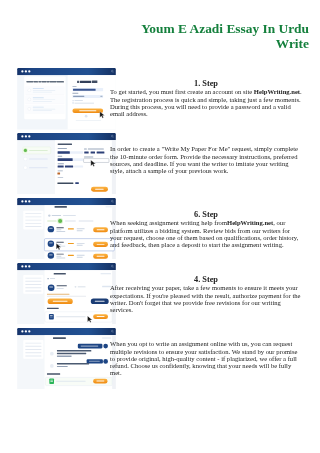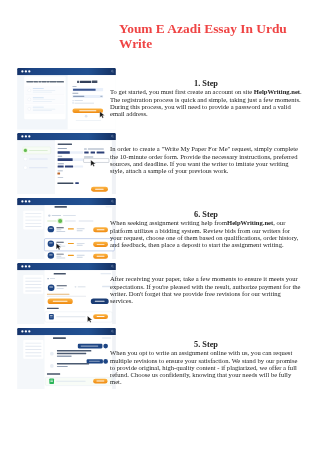--- a/index.html
+++ b/index.html
@@ -1,19 +1,19 @@
 <!DOCTYPE html>
 <html><head>
 <meta charset="utf-8">
 <title>Youm E Azadi Essay In Urdu India</title>
 <style>
   html,body{margin:0;padding:0;background:#ffffff;}
   body{width:320px;height:453px;overflow:hidden;font-family:"Liberation Serif",serif;color:#222;}
   .page{position:relative;width:320px;height:453px;}
-  .doc-title{position:absolute;left:119px;top:20.5px;width:190px;text-align:left;color:#ef4444;font-weight:bold;font-size:13.4px;line-height:15.4px;}
+  .doc-title{position:absolute;left:119px;top:20.5px;width:190px;text-align:right;color:#15803d;font-weight:bold;font-size:13.4px;line-height:15.4px;}
   .step{position:absolute;left:0;width:320px;}
   .shot{position:absolute;left:16px;top:0;width:101px;height:61.5px;}
   .shot svg{display:block;width:101px;height:61.5px;filter:blur(0.22px);}
   .txt{position:absolute;left:110px;top:0;width:192px;}
   .step-h{text-align:center;font-weight:bold;font-size:8.3px;line-height:9px;margin:0;}
   .step-p{font-size:6.6px;line-height:7.2px;margin:0;text-align:left;}
   b{font-weight:bold;}
 </style>
 </head>
 <body>
@@ -311,20 +311,21 @@
             <rect x="32.5" y="52.2" width="5.0" height="5.7" fill="#1d4584" rx="0.8"></rect>
             <rect x="33.6" y="53.6" width="2.7" height="0.7" fill="#ffffff" rx="0.2" opacity="0.8"></rect>
             <rect x="33.6" y="55.0" width="2.7" height="0.7" fill="#ffffff" rx="0.2" opacity="0.8"></rect>
             <rect x="40.0" y="54.6" width="30.0" height="0.9" fill="#dde3ec" rx="0.22"></rect>
             <rect x="77.8" y="52.4" width="15.2" height="5.0" fill="url(#ob4)" rx="2.4"></rect>
             <rect x="81.4" y="54.3" width="8.0" height="1.0" fill="#ffffff" rx="0.3" opacity="0.9"></rect>
             <path d="M72.0 54.19999999999999 l0 6.2 l1.7 -1.6 l1.05 2.15 l1.1 -0.55 l-1.05 -2.1 l2.15 0 Z" fill="#141414" stroke="#ffffff" stroke-width="0.32" stroke-linejoin="round"></path>
           </svg>
         </div>
         <div class="txt" style="top: 12.8px;">
+          <div class="step-h">4. Step</div>
           <p class="step-p"><span>After receiving your paper, take a few moments to ensure it meets your expectations. If you're pleased with the result, authorize payment for the writer. Don't forget that we provide free revisions for our writing services.</span></p>
         </div>
       </div>
       <div class="step" style="top: 327.6px;">
         <div class="shot">
           <svg viewBox="0 0 101 63" xmlns="http://www.w3.org/2000/svg">
             <defs>
               <linearGradient id="5" x1="0" y1="0" x2="1" y2="0">
                 <stop offset="0" stop-color="#15336a"></stop>
                 <stop offset="0.16" stop-color="#1d4584"></stop>
@@ -373,18 +374,17 @@
             <rect x="28.8" y="50.6" width="68.5" height="8.4" fill="#f8fcf7" rx="1.2" stroke="#dfe7ef" stroke-width="0.35"></rect>
             <rect x="32.9" y="51.7" width="4.8" height="5.6" fill="#2bb55a" rx="0.8"></rect>
             <rect x="34.0" y="53.1" width="2.6" height="0.7" fill="#ffffff" rx="0.2" opacity="0.85"></rect>
             <rect x="34.0" y="54.5" width="2.6" height="0.7" fill="#ffffff" rx="0.2" opacity="0.85"></rect>
             <rect x="40.0" y="54.1" width="30.0" height="0.9" fill="#dfe7ef" rx="0.22"></rect>
             <rect x="77.8" y="52.0" width="14.7" height="4.8" fill="url(#ob5)" rx="2.3"></rect>
             <rect x="81.2" y="53.8" width="8.0" height="1.0" fill="#ffffff" rx="0.3" opacity="0.9"></rect>
           </svg>
         </div>
         <div class="txt" style="top: 12.9px;">
-          <div class="step-h">5. Step</div>
           <p class="step-p"><span>When you opt to write an assignment online with us, you can request multiple revisions to ensure your satisfaction. We stand by our promise to provide original, high-quality content - if plagiarized, we offer a full refund. Choose us confidently, knowing that your needs will be fully met.</span></p>
         </div>
       </div>
     </div>
 </div>
 
 </body></html>

